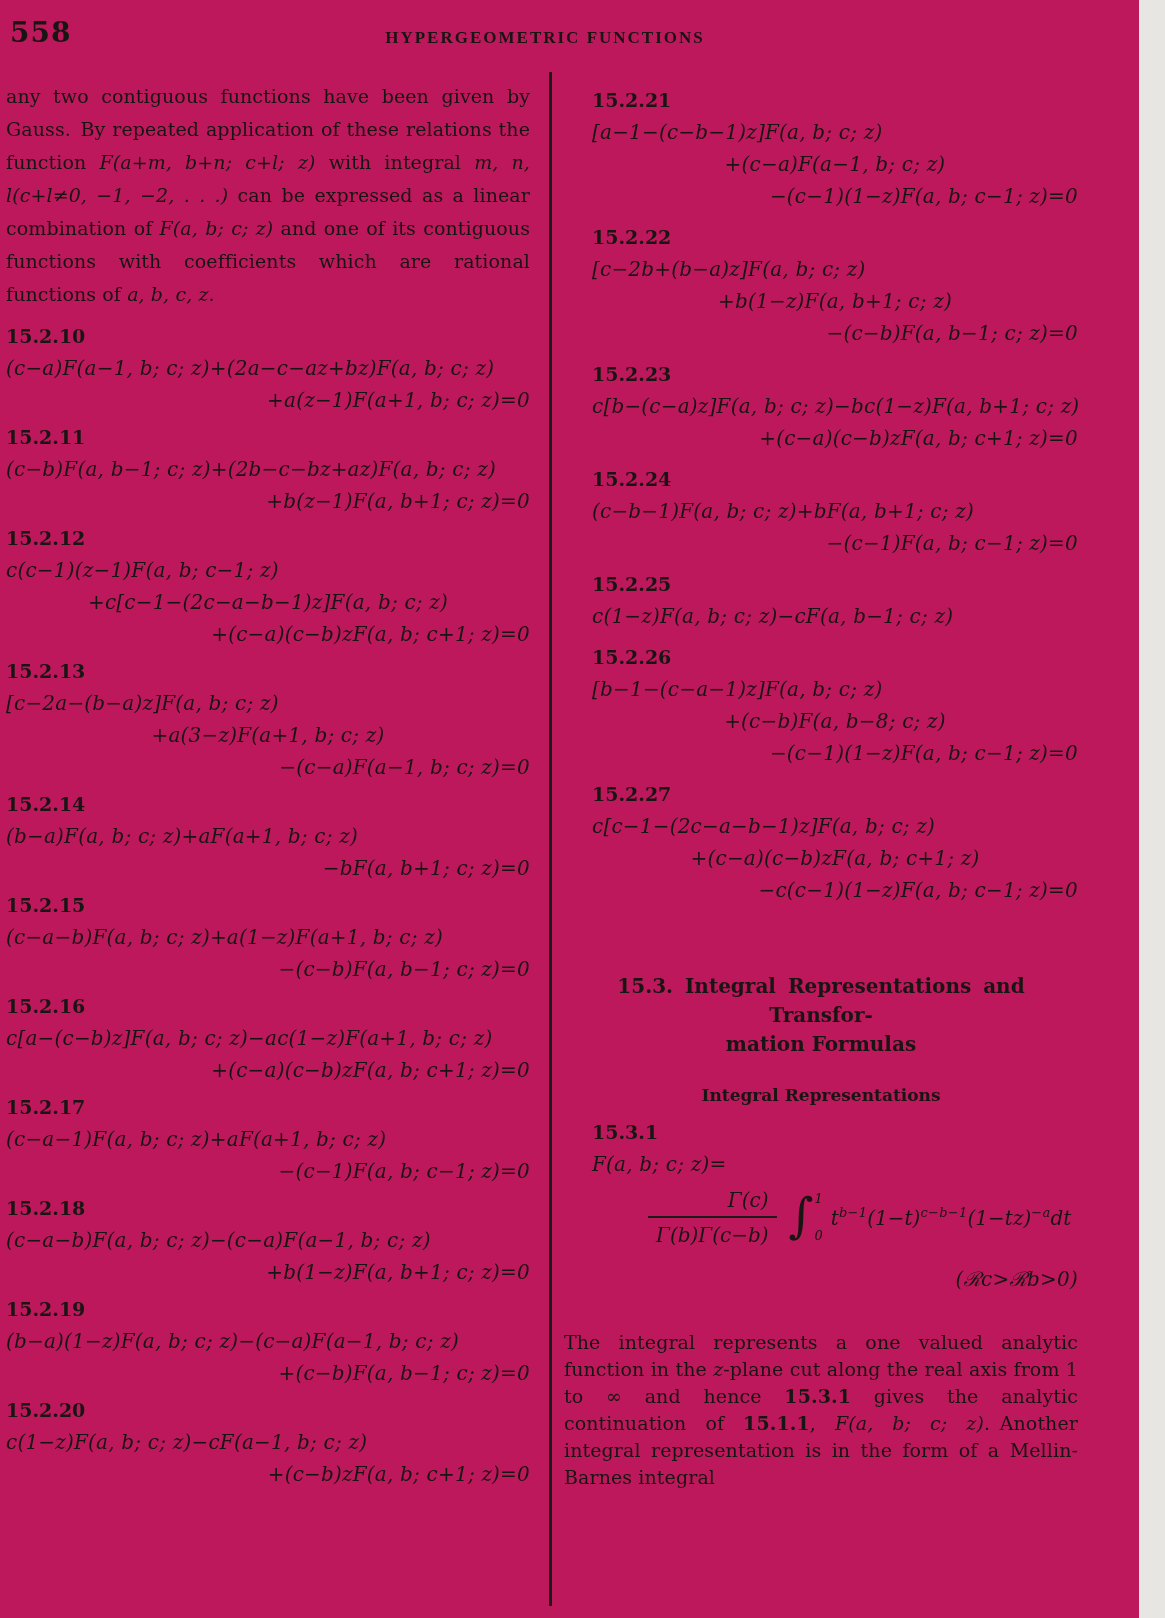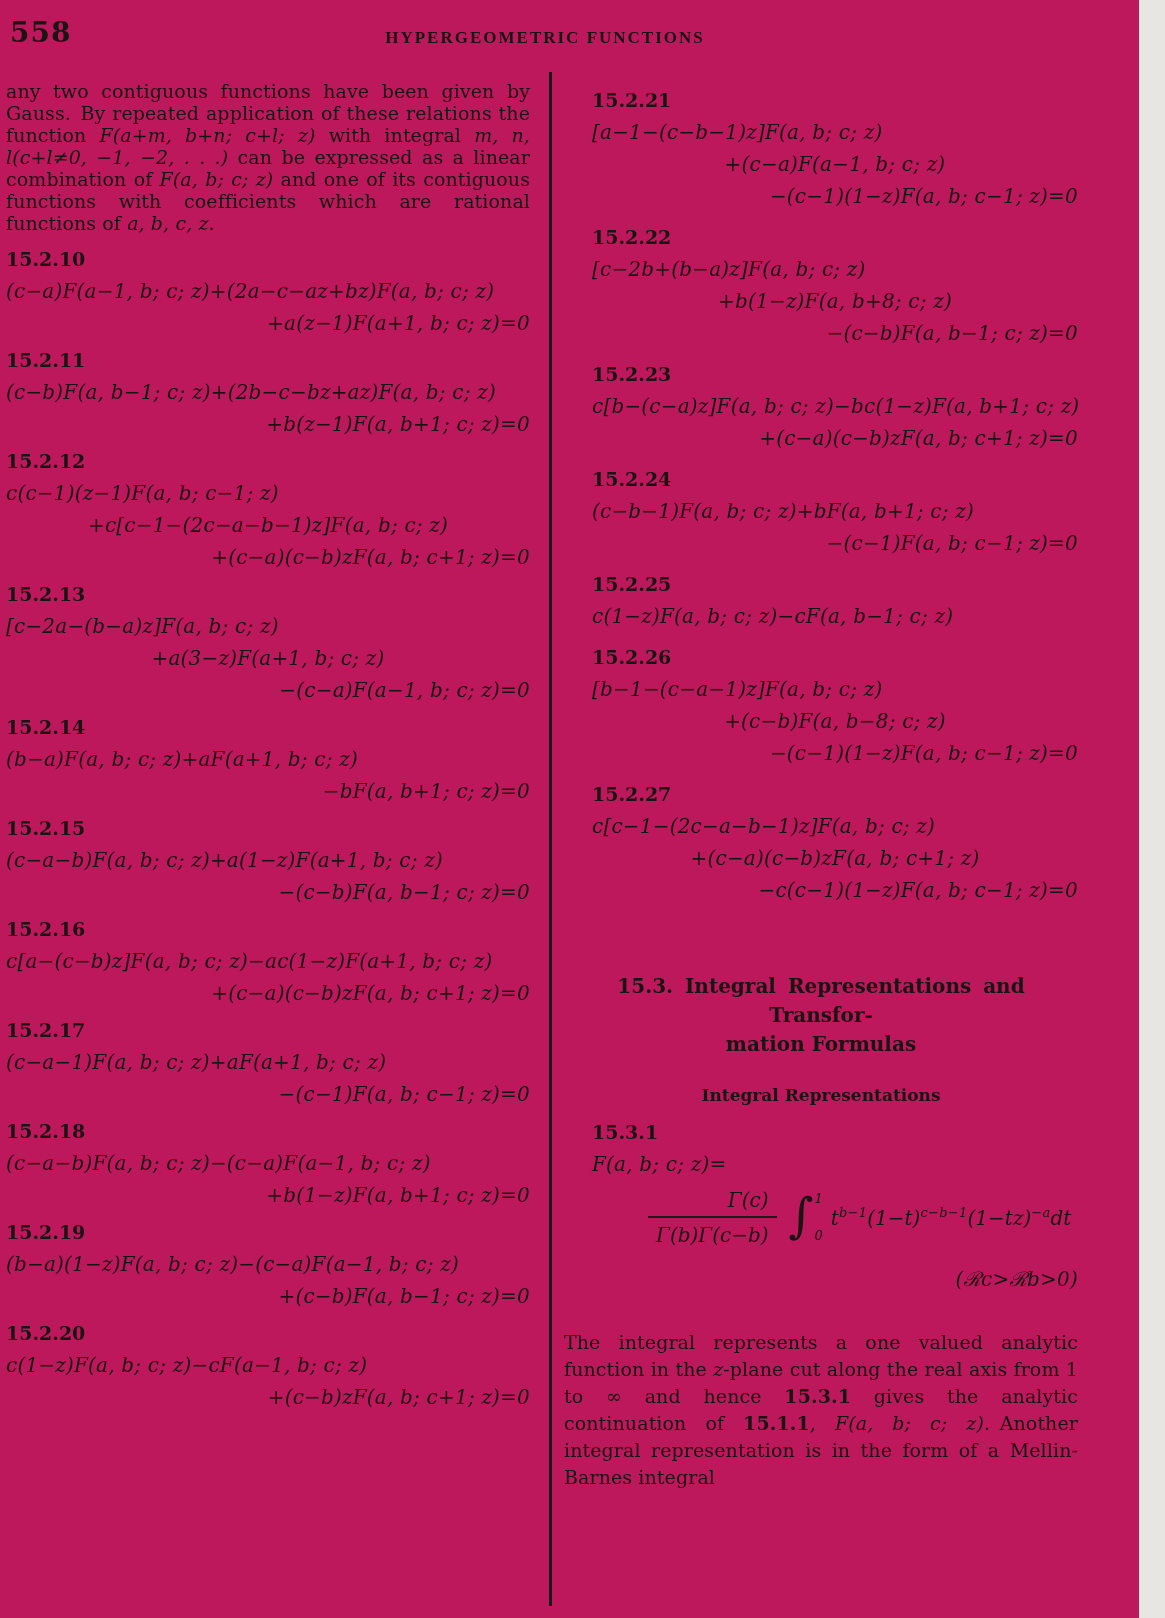--- a/index.html
+++ b/index.html
@@ -28,21 +28,21 @@
     width:3px;height:1534px;background:#1c1a18;
   }
   .columns{
     position:absolute;top:80px;left:6px;right:6px;
     display:flex;align-items:flex-start;
   }
   .col-left{width:524px;}
   .col-right{width:514px;margin-left:34px;}
 
   .intro,.closing{
-    font-size:19px;line-height:22px;text-align:justify;
+    font-size:19px;line-height:33px;text-align:justify;
     letter-spacing:0.1px;
   }
   .closing{font-size:19px;line-height:27px;margin-top:34px;}
   .math{font-style:italic;}
   .bold{font-weight:700;}
 
   .equation{margin-bottom:10px;}
   .col-left .intro{margin-bottom:14px;}
   .col-right .equation{margin-bottom:14px;margin-left:28px;}
   .eq-label{
@@ -186,21 +186,21 @@
       <div class="equation">
         <div class="eq-label">15.2.21</div>
         <div class="eq-line a-left">[a−1−(c−b−1)z]F(a, b; c; z)</div>
         <div class="eq-line a-center">+(c−a)F(a−1, b; c; z)</div>
         <div class="eq-line a-right">−(c−1)(1−z)F(a, b; c−1; z)=0</div>
       </div>
 
       <div class="equation">
         <div class="eq-label">15.2.22</div>
         <div class="eq-line a-left">[c−2b+(b−a)z]F(a, b; c; z)</div>
-        <div class="eq-line a-center">+b(1−z)F(a, b+8; c; z)</div>
+        <div class="eq-line a-center">+b(1−z)F(a, b+1; c; z)</div>
         <div class="eq-line a-right">−(c−b)F(a, b−1; c; z)=0</div>
       </div>
 
       <div class="equation">
         <div class="eq-label">15.2.23</div>
         <div class="eq-line a-left">c[b−(c−a)z]F(a, b; c; z)−bc(1−z)F(a, b+1; c; z)</div>
         <div class="eq-line a-right">+(c−a)(c−b)zF(a, b; c+1; z)=0</div>
       </div>
 
       <div class="equation">

